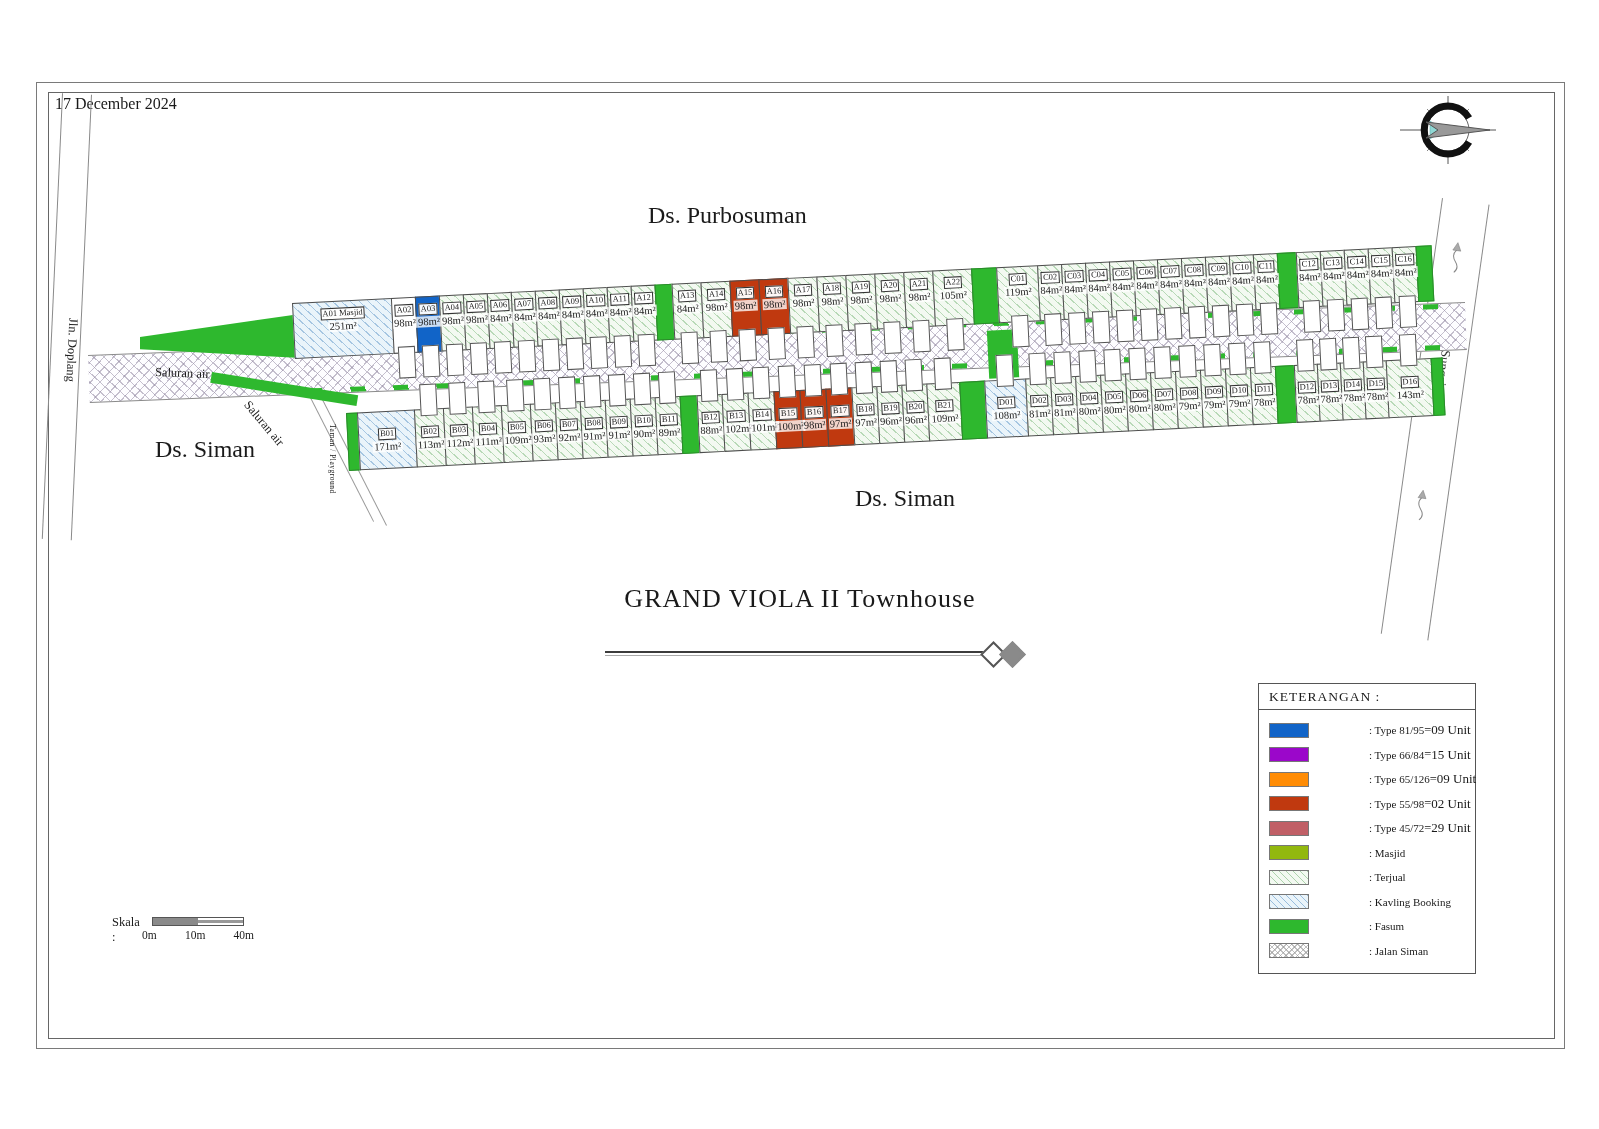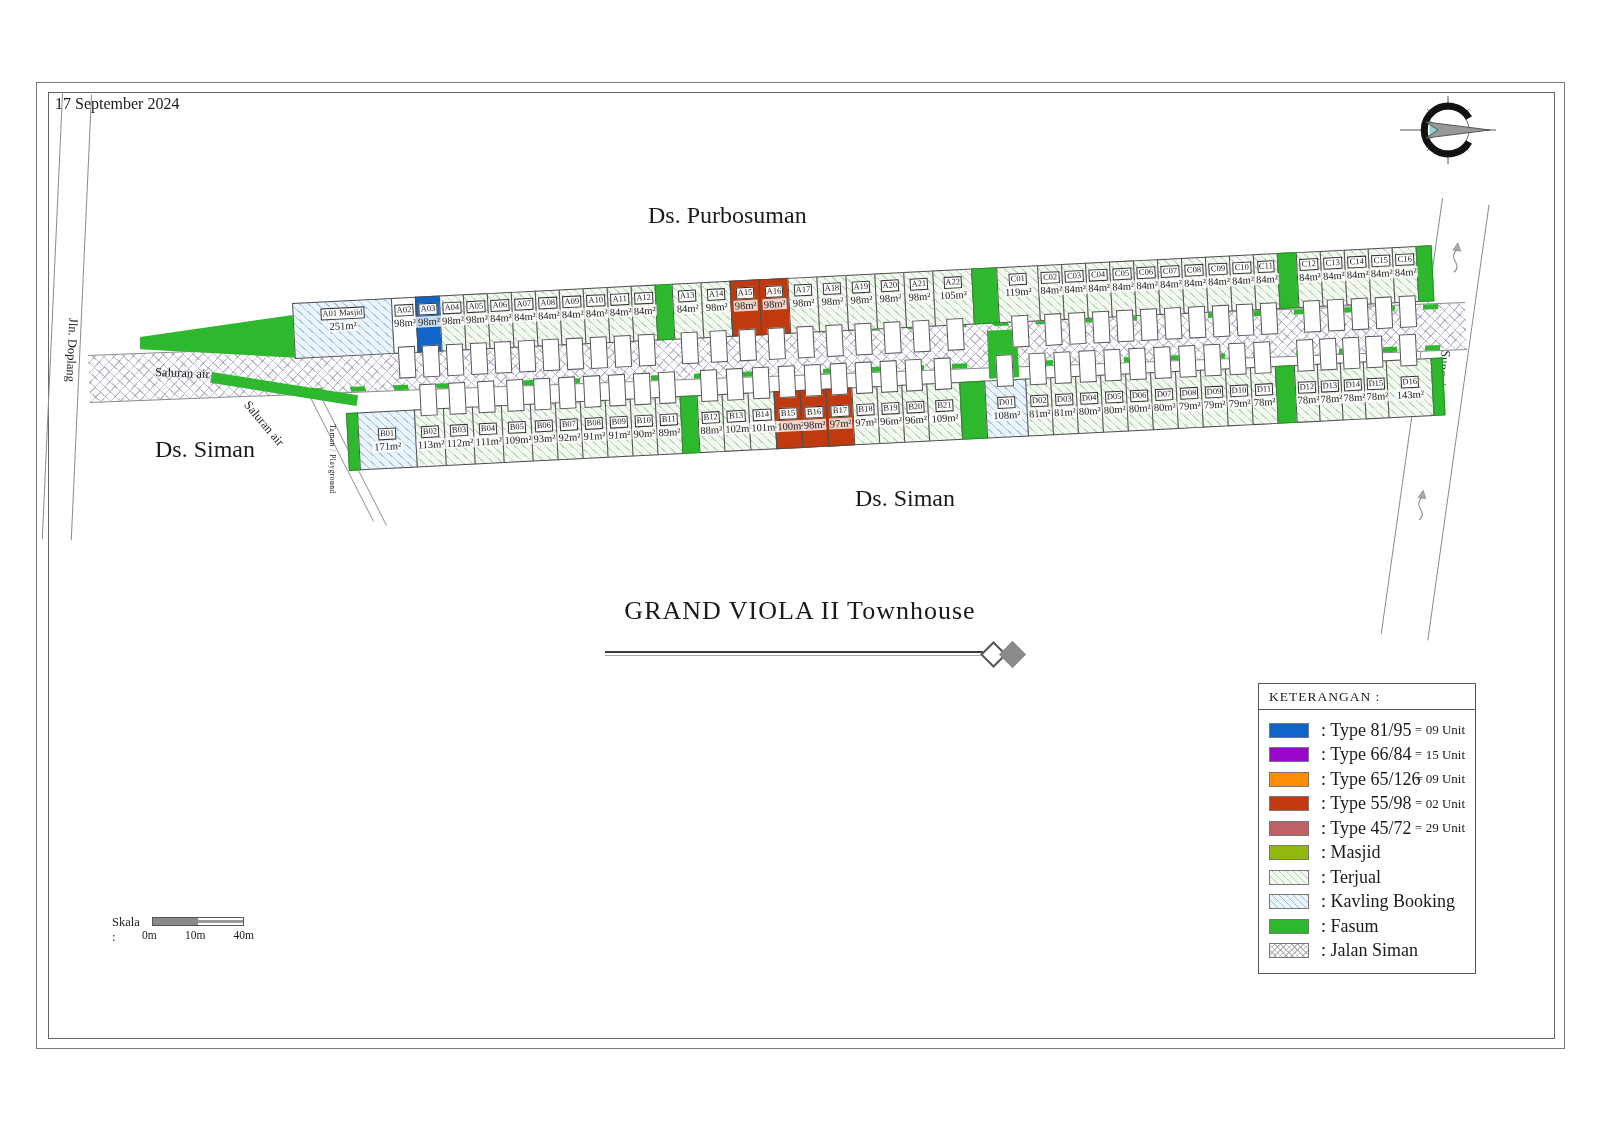--- a/index.html
+++ b/index.html
@@ -70,59 +70,59 @@
 
   
   .ds-label{position:absolute;font-size:24px;z-index:4;}
   .lbl-purbosuman{left:648px;top:202px;}
   .lbl-siman-left{left:155px;top:436px;}
   .lbl-siman-bottom{left:855px;top:485px;}
 
   
   .title-block{position:absolute;left:540px;top:582px;width:520px;text-align:center;z-index:4;}
   .title-line1{font-size:27px;letter-spacing:2px;}
-  .title-line2{font-size:26px;letter-spacing:1px;margin-top:14px;}
+  .title-line2{font-size:26px;letter-spacing:1px;margin-top:2px;}
   .title-rule{position:absolute;left:605px;top:651px;width:382px;border-top:2px solid #3c3c3c;border-bottom:1px solid #aaa;height:2px;z-index:4;}
   .diamond{position:absolute;width:15px;height:15px;transform:rotate(45deg);z-index:5;}
   .diamond.d1{left:984px;top:645px;background:#fff;border:2px solid #555;}
   .diamond.d2{left:1003px;top:645px;background:#8a8a8a;border:2px solid #8a8a8a;}
 
   
   .legend{position:absolute;left:1258px;top:683px;width:216px;border:1px solid #555;background:#fff;z-index:5;}
   .legend-header{border-bottom:1px solid #555;padding:5px 10px 4px;font-size:13.5px;letter-spacing:1px;}
   .legend-body{padding:8px 10px 10px;}
   .legend-row{display:flex;align-items:center;height:24.5px;}
   .swatch{width:40px;height:15px;border:1px solid #777;margin-right:12px;flex:0 0 auto;box-sizing:border-box;}
   .swatch.p-terjual{background:#f3f9f1;background-image:repeating-linear-gradient(45deg,rgba(125,185,125,.6) 0 1px,transparent 1px 5px);}
   .swatch.p-booking{background:#eaf4fa;background-image:repeating-linear-gradient(45deg,rgba(110,160,205,.65) 0 1px,transparent 1px 5px);}
   .swatch.p-paving{background:#fff;background-image:
       repeating-linear-gradient(45deg,rgba(150,150,150,.6) 0 1px,transparent 1px 4px),
       repeating-linear-gradient(-45deg,rgba(150,150,150,.6) 0 1px,transparent 1px 4px);}
-  .legend-label{font-size:18px;white-space:nowrap;width:92px;}
+  .legend-label{font-size:11px;white-space:nowrap;width:92px;margin-left:48px;}
   .legend-eq{font-size:12.5px;width:20px;text-align:center;}
   .legend-value{font-size:13px;white-space:nowrap;}
 
   
   .scale{position:absolute;left:112px;top:912px;z-index:4;}
   .scale-label{position:absolute;left:0;top:3px;font-size:12.5px;}
   .scale-bar{position:absolute;left:40px;top:5px;width:92px;height:9px;border:1px solid #555;display:flex;box-sizing:border-box;}
   .scale-seg1{width:50%;background:#8a8a8a;}
   .scale-seg2{width:50%;background:linear-gradient(#fff 30%,#999 30% 70%,#fff 70%);}
   .scale-ticks{position:absolute;left:30px;top:17px;width:112px;display:flex;justify-content:space-between;font-size:11.5px;}
 
   .compass{position:absolute;left:1398px;top:90px;z-index:4;}
 </style>
 </head>
 <body>
 
 <div class="page">
   <div class="outer-border"></div>
   <div class="inner-frame"></div>
 
-  <div class="date">17 September 2024</div>
+  <div class="date">17 December 2024</div>
 
   <svg class="compass" width="100" height="80" viewBox="0 0 100 80">
     <line x1="2" y1="40" x2="98" y2="40" stroke="#555" stroke-width="1"></line>
     <line x1="50" y1="6" x2="50" y2="74" stroke="#555" stroke-width="1"></line>
     <line x1="29" y1="19" x2="71" y2="61" stroke="#888" stroke-width="1"></line>
     <line x1="29" y1="61" x2="71" y2="19" stroke="#888" stroke-width="1"></line>
     <circle cx="50" cy="40" r="21" fill="#fff" stroke="#666" stroke-width="1"></circle>
     <path d="M 71 28 A 24 24 0 1 0 71 52" fill="none" stroke="#111" stroke-width="7"></path>
     <polygon points="32,31 46,40 32,49" fill="#8fd8d4" stroke="#5aa" stroke-width="0.5"></polygon>
     <polygon points="28,32 92,40 28,48 40,40" fill="#999" stroke="#555" stroke-width="1"></polygon>

